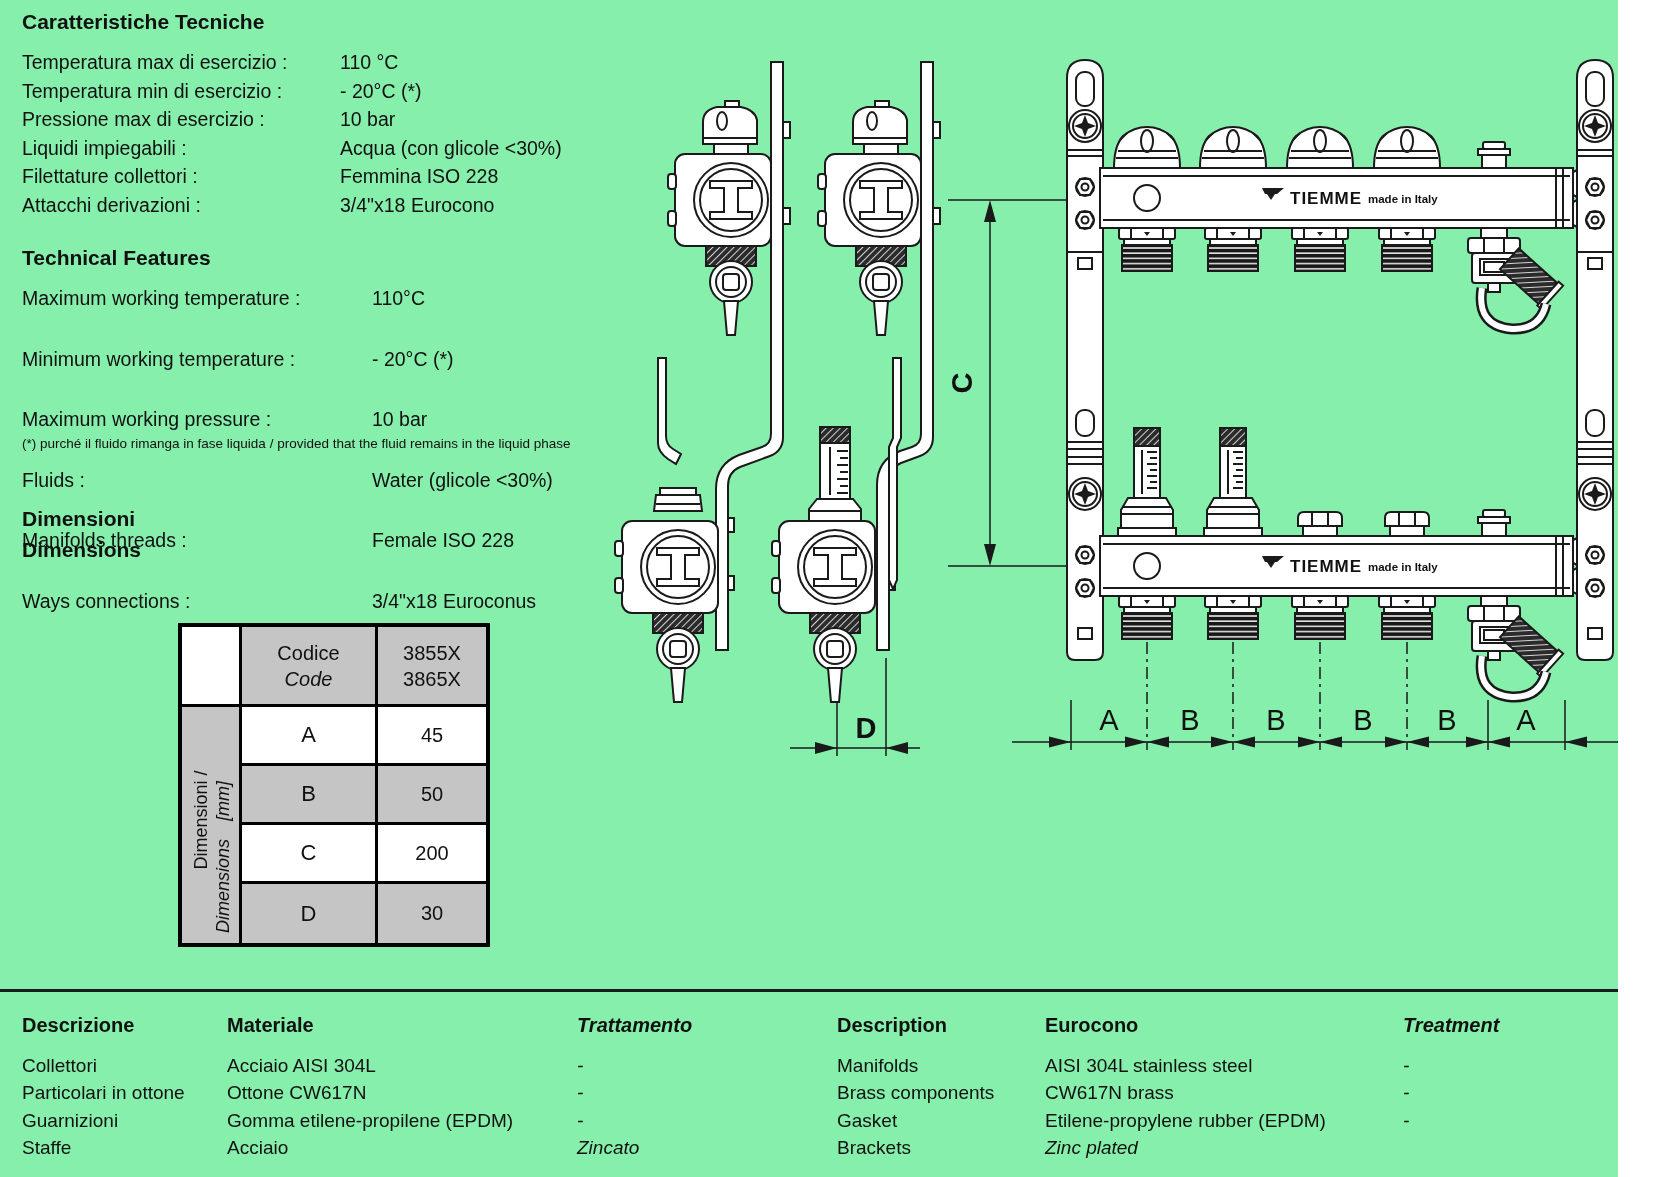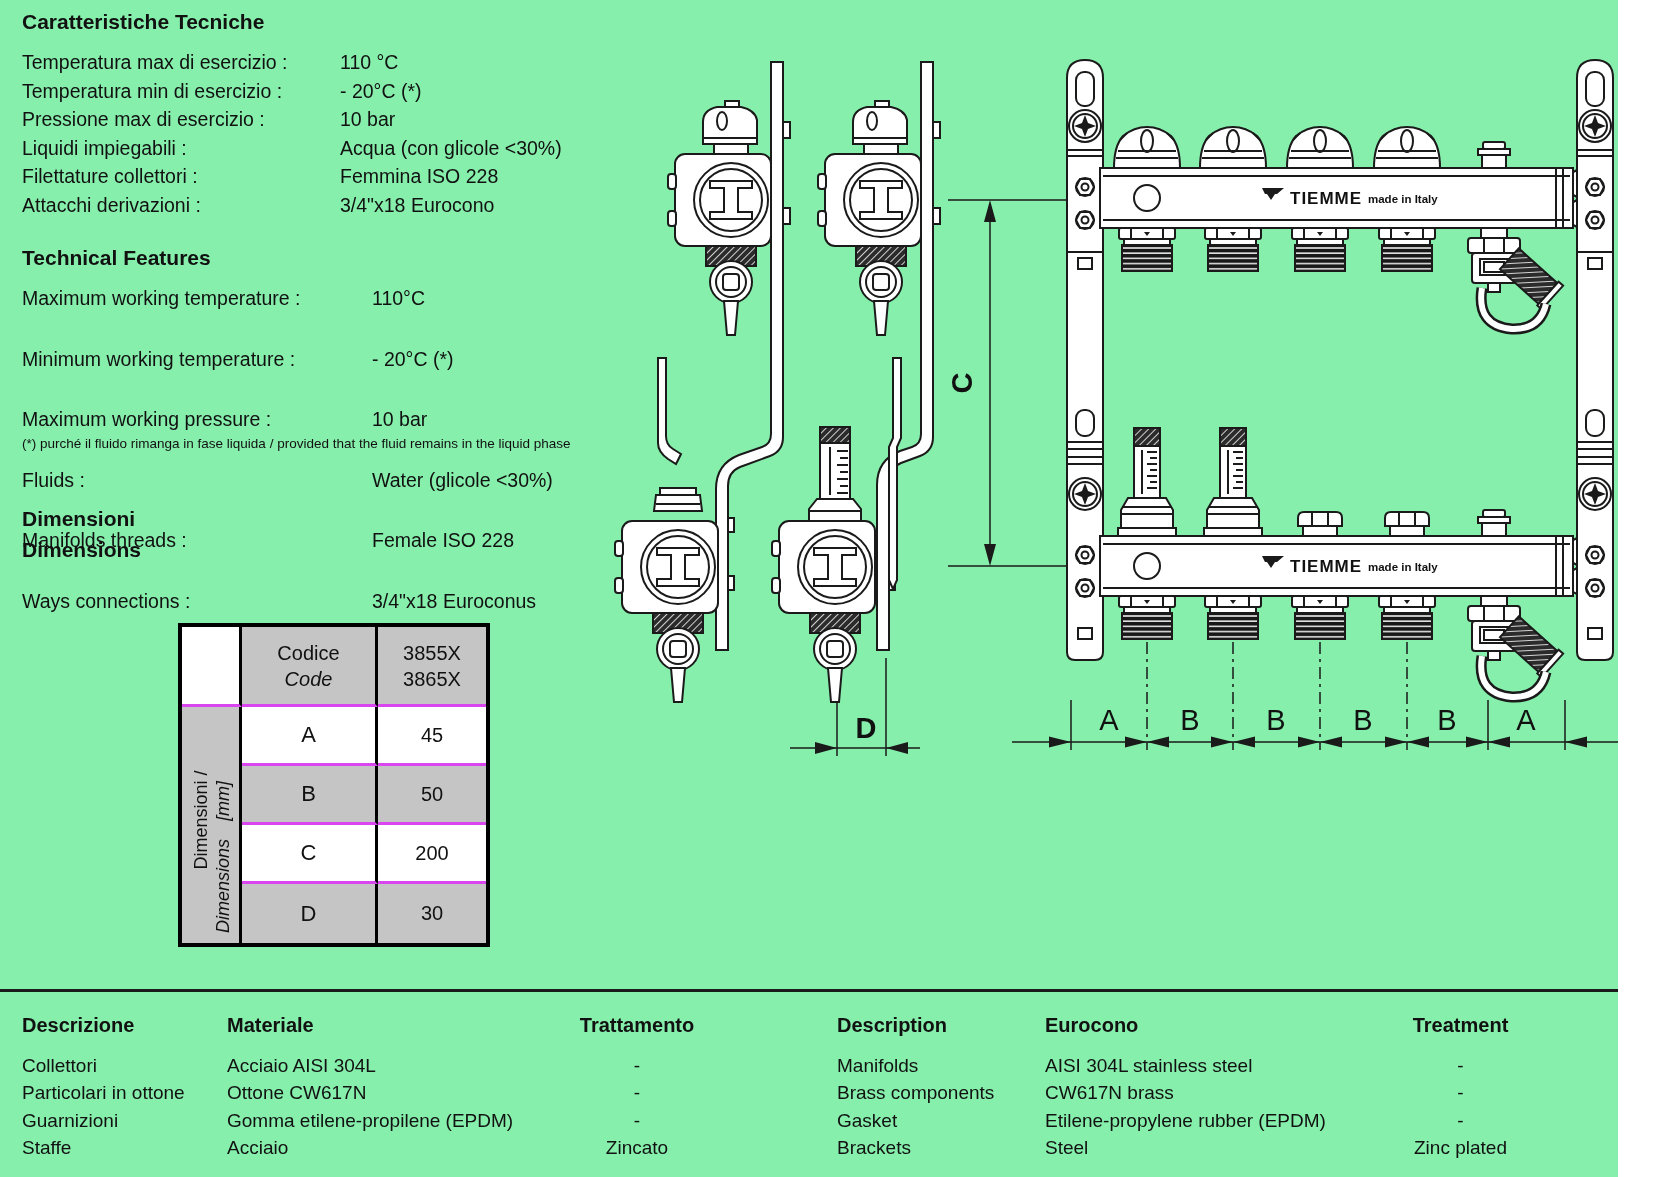--- a/index.html
+++ b/index.html
@@ -12,40 +12,40 @@
   #tech-it-title{position:absolute;left:22px;top:10px;}
   #tech-it{top:48px;}
   #tech-en-title{position:absolute;left:22px;top:246px;}
   #tech-en{top:284px;gap:32px;}
   #footnote{position:absolute;left:22px;top:436px;font-size:13.5px;}
   #dim-title{position:absolute;left:22px;top:503px;font-weight:bold;font-size:21px;line-height:31px;}
   
   #dimtable{position:absolute;left:178px;top:623px;width:304px;height:316px;
             border:4px solid #000;display:grid;grid-template-columns:60px 136px 108px;
             grid-template-rows:80px 59px 59px 59px 59px;background:#fff;}
-  #dimtable > div{border-right:3px solid #000;border-bottom:3px solid #d946ef;
+  #dimtable > div{border-right:3px solid #000;border-bottom:3px solid #000000;
             display:flex;align-items:center;justify-content:center;text-align:center;}
   #dimtable > div.lastcol{border-right:none;}
   #dimtable > div.lastrow{border-bottom:none;}
   .gray{background:#c5c5c5;}
   .codecell{font-size:20px;line-height:26px;}
   .dimletter{font-size:22px;}
   .dimvalue{font-size:20px;}
   #rotcell{grid-row:2/6;position:relative;}
   #rotwrap{position:absolute;left:0;top:236px;width:236px;height:60px;
            transform:rotate(-90deg);transform-origin:0 0;
            display:flex;flex-direction:column;justify-content:center;
            padding-left:10px;box-sizing:border-box;font-size:18px;line-height:22px;}
   #rotwrap .l2{font-style:italic;display:flex;gap:18px;}
   
   #rule{position:absolute;left:0;top:989px;width:1654px;height:3px;background:#1a1a1a;}
   .mats{position:absolute;top:1012px;display:grid;grid-row-gap:0;font-size:19px;}
   .mats .hed{font-weight:bold;font-size:20px;padding-bottom:12px;}
   .mats div{line-height:27.5px;white-space:nowrap;}
-  .tcen{text-align:center;}
+  .tcen{text-align:left;font-style:italic;}
   #mats-it{left:22px;grid-template-columns:205px 350px 120px;}
   #mats-en{left:837px;grid-template-columns:208px 358px 115px;}
   
   #draw{position:absolute;left:575px;top:0;}
   #draw path,#draw rect,#draw line,#draw circle,#draw ellipse,#draw polyline
        {vector-effect:non-scaling-stroke;}
   .s{stroke:#1a1a1a;stroke-width:2;fill:none;}
   .sw{stroke:#1a1a1a;stroke-width:2;fill:#fff;}
   .dim{stroke:#1a1a1a;stroke-width:1.5;fill:none;}
   .dimf{fill:#1a1a1a;stroke:none;}
@@ -442,17 +442,16 @@
     <div>Manifolds</div>
     <div>AISI 304L stainless steel</div>
     <div class="tcen">-</div>
     <div>Brass components</div>
     <div>CW617N brass</div>
     <div class="tcen">-</div>
     <div>Gasket</div>
     <div>Etilene-propylene rubber (EPDM)</div>
     <div class="tcen">-</div>
     <div>Brackets</div>
-    <div>Steel</div>
     <div class="tcen">Zinc plated</div>
   </div>
 
 </div>
 
 </body></html>

